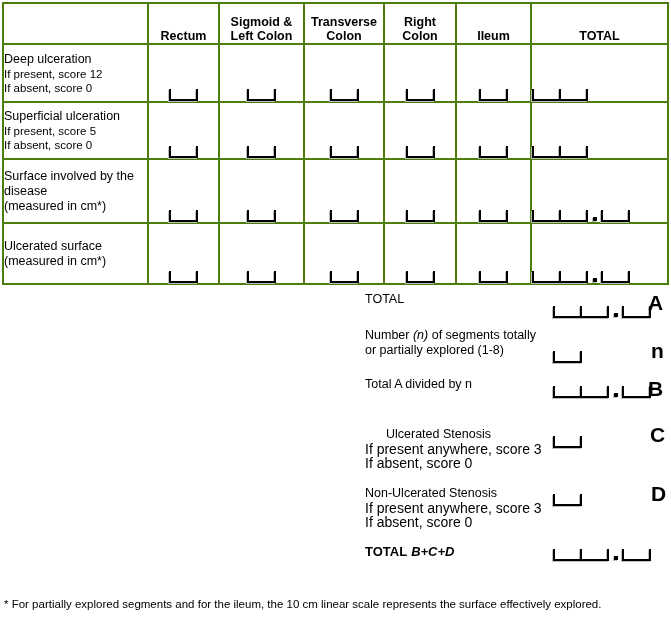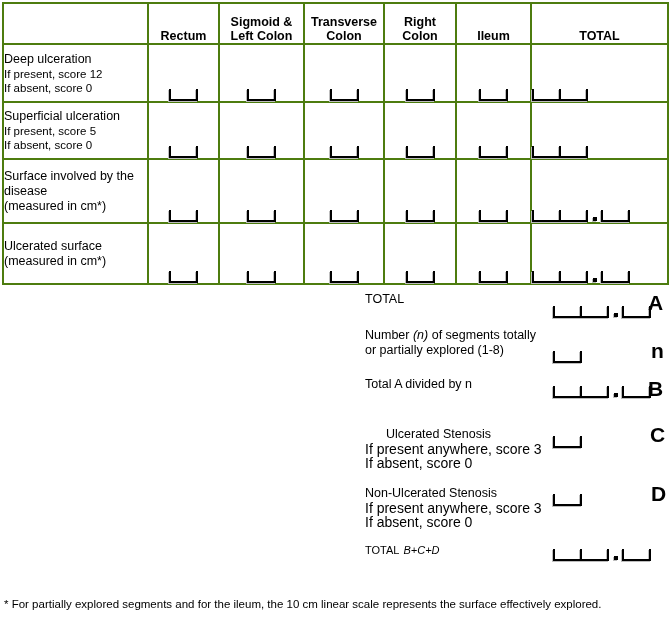--- a/index.html
+++ b/index.html
@@ -20,21 +20,21 @@
   .bgroup { display:inline-flex; align-items:flex-end; vertical-align:bottom; filter:drop-shadow(-1px 1.5px 0 #bdbdbd); }
   .bcell { width:25px; height:10px; border-left:2px solid #000; border-bottom:2px solid #000; }
   .bcell.last { border-right:2px solid #000; }
   .dot { width:4px; height:4px; background:#000; margin:0 4px 1px 5px; }
 
   
   .abs { position:absolute; }
   .slabel { font-size:12.5px; line-height:15px; }
   .ssub { font-size:14px; line-height:14px; }
   .letter { font-size:21px; line-height:20px; font-weight:bold; }
-  .gtotal { font-size:11px; font-weight:normal; }
+  .gtotal { font-size:13px; font-weight:bold; }
   .gtotal .it { font-style:italic; margin-left:4px; }
   .footnote { font-size:11.5px; line-height:14px; }
 </style>
 </head>
 <body>
 
 <div id="page">
 
   <table class="grid">
     <colgroup>

